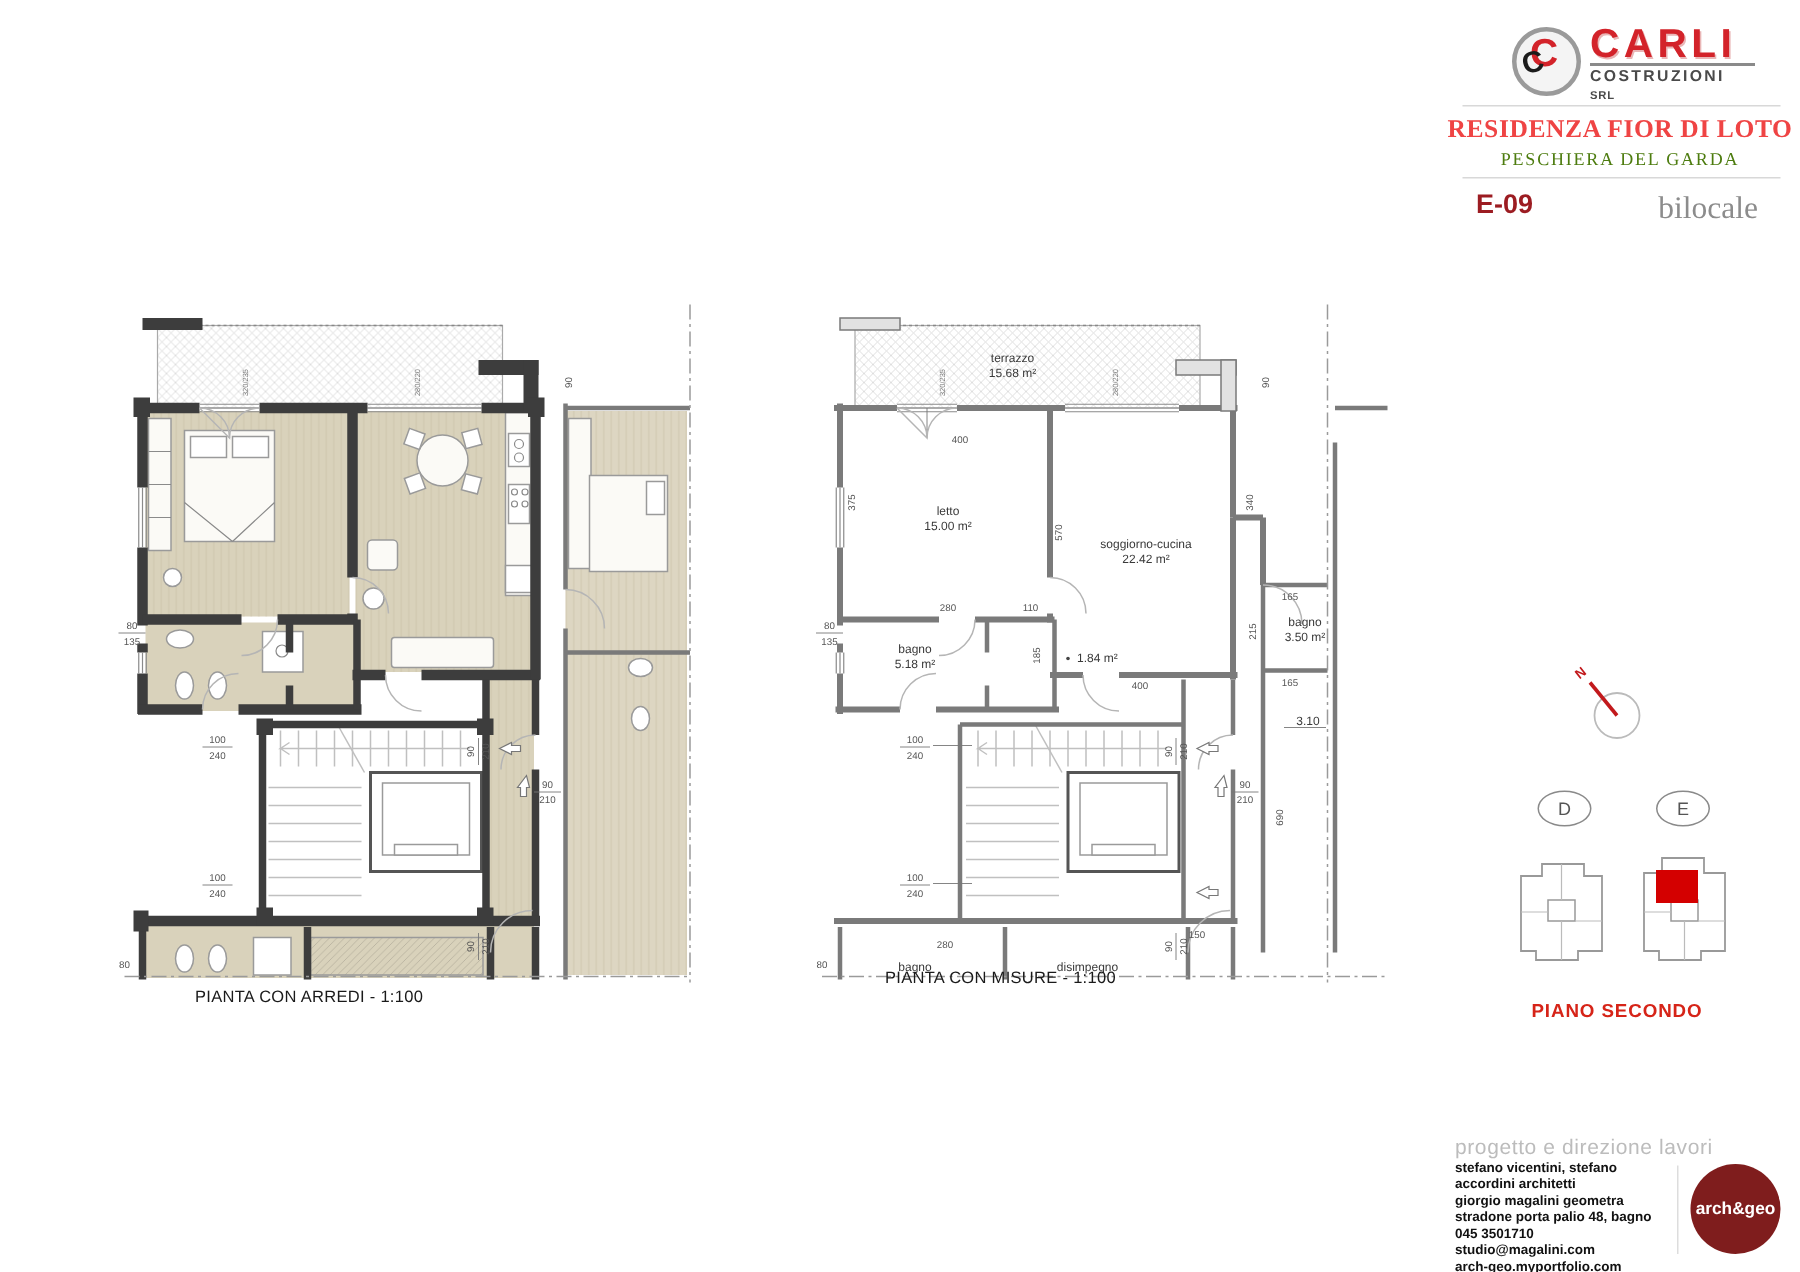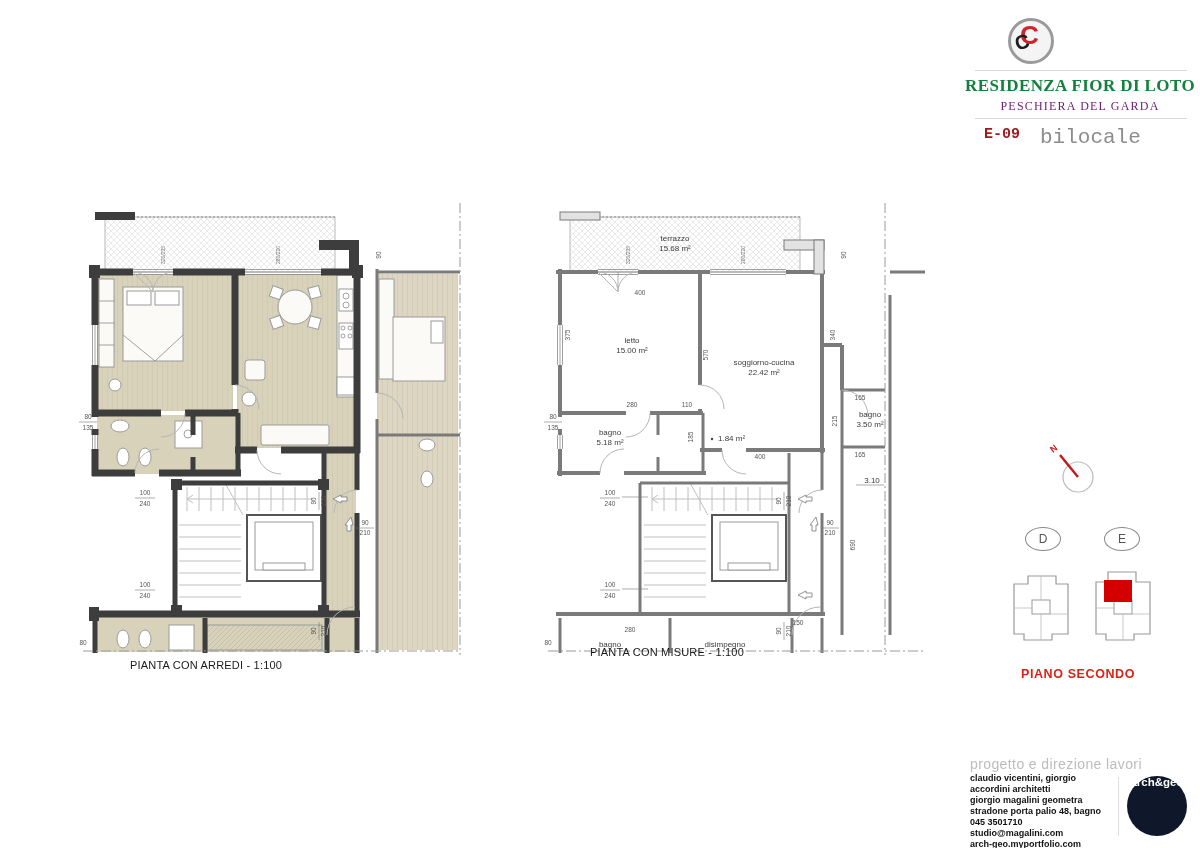--- a/index.html
+++ b/index.html
@@ -8,34 +8,34 @@
   
   .logo-row{left:1008px;top:16px;width:162px;height:48px;display:flex;align-items:flex-start;}
   .logo-mark{width:40px;height:40px;border-radius:50%;border:3px solid #9a9a9a;background:#f4f4f4;position:relative;flex:none;margin-top:2px;}
   .logo-mark .c-red{position:absolute;left:9px;top:-1px;color:#d3232a;font-weight:bold;font-size:26px;font-family:"Liberation Sans",sans-serif;}
   .logo-mark .c-black{position:absolute;left:4px;top:10px;color:#1c1c1c;font-weight:bold;font-size:20px;transform:rotate(-14deg);}
   .logo-text{margin-left:6px;}
   .brand{color:#d3232a;font-weight:bold;font-size:27px;letter-spacing:3px;line-height:26px;text-shadow:1px 1px 0 #e9b6b6;}
   .brand-sub{color:#4a4a4a;font-weight:bold;font-size:10.5px;letter-spacing:1.6px;border-top:2px solid #8a8a8a;padding-top:1px;}
   .brand-sub .srl{font-size:7.5px;letter-spacing:0.5px;}
   .hdiv{height:1px;background:#d8d8d8;left:975px;width:212px;}
-  .proj-title{left:960px;top:76px;width:240px;text-align:center;color:#15803d;font-family:"Liberation Serif",serif;font-weight:bold;font-size:17px;letter-spacing:0.4px;}
-  .proj-loc{left:960px;top:99px;width:240px;text-align:center;color:#701a75;font-family:"Liberation Serif",serif;font-size:12px;letter-spacing:1.2px;}
-  .unit-code{left:984px;top:126px;color:#9c1c22;font-family:Liberation Mono, monospace;font-weight:bold;font-size:15px;}
-  .unit-type{left:1040px;top:126px;width:132px;color:#8c8c8c;font-family:Liberation Mono, monospace;font-size:21px;}
+  .proj-title{left:960px;top:76px;width:240px;text-align:center;color:#ef4444;font-family:"Liberation Serif",serif;font-weight:bold;font-size:17px;letter-spacing:0.4px;}
+  .proj-loc{left:960px;top:99px;width:240px;text-align:center;color:#4d7c0f;font-family:"Liberation Serif",serif;font-size:12px;letter-spacing:1.2px;}
+  .unit-code{left:984px;top:126px;color:#9c1c22;font-family:Liberation Sans, sans-serif;font-weight:bold;font-size:18px;}
+  .unit-type{left:1040px;top:126px;width:132px;text-align:right;color:#8c8c8c;font-family:Liberation Serif, serif;font-size:21px;}
   
   .caption{width:220px;text-align:left;font-size:11px;color:#1a1a1a;letter-spacing:0.2px;}
   
   .oval{width:34px;height:22px;border:1.2px solid #8a8a8a;border-radius:50%;display:flex;align-items:center;justify-content:center;color:#555;font-size:12px;}
   .floor-label{left:998px;top:667px;width:160px;text-align:center;color:#d62418;font-weight:bold;font-size:12.5px;letter-spacing:0.6px;}
   
   .foot-section{left:970px;top:756px;color:#bcbcbc;font-size:14px;letter-spacing:0.4px;}
   .foot-lines{left:970px;top:773px;width:145px;color:#111;font-size:9px;font-weight:bold;line-height:11px;}
   .vdiv{left:1118px;top:777px;width:1px;height:59px;background:#dddddd;}
-  .studio-circle{left:1127px;top:776px;width:60px;height:60px;border-radius:50%;background:#0f172a;display:flex;align-items:flex-start;justify-content:center;color:#fff;font-weight:bold;font-size:11.5px;}
+  .studio-circle{left:1127px;top:776px;width:60px;height:60px;border-radius:50%;background:#7f1d1d;display:flex;align-items:center;justify-content:center;color:#fff;font-weight:bold;font-size:11.5px;}
   
   svg text{font-family:"Liberation Sans",sans-serif;}
   .room{font-size:8px;fill:#3a3a3a;}
   .roomc{font-size:8px;fill:#3a3a3a;text-anchor:middle;}
   .dim{font-size:6.5px;fill:#555;text-anchor:middle;}
   .dimt{font-size:5px;fill:#777;text-anchor:middle;}
   .dimline{stroke:#777;stroke-width:0.6;}
   .wallsA{stroke:#3d3d3d;stroke-width:7;fill:none;}
   .wallsA2{stroke:#3d3d3d;stroke-width:5;fill:none;}
   .wallsM{stroke:#7a7a7a;stroke-width:4;fill:none;}
@@ -48,20 +48,27 @@
   .dashdot{stroke:#9a9a9a;stroke-width:1;fill:none;stroke-dasharray:10 3 2 3;}
   .arrowg{fill:#ffffff;stroke:#777;stroke-width:0.8;}
 </style>
 </head>
 <body>
 
 <div class="abs logo-row">
   <div class="logo-mark">
     <span class="c-red">C</span>
     <span class="c-black">C</span>
+  </div>
+  <div class="logo-text">
+    <div class="brand">CARLI</div>
+    <div class="brand-sub">
+      <span>COSTRUZIONI</span>
+      <span class="srl">SRL</span>
+    </div>
   </div>
 </div>
 <div class="abs hdiv" style="top:70px"></div>
 <div class="abs proj-title">RESIDENZA FIOR DI LOTO</div>
 <div class="abs proj-loc">PESCHIERA DEL GARDA</div>
 <div class="abs hdiv" style="top:118px"></div>
 <div class="abs unit-code">E-09</div>
 <div class="abs unit-type">bilocale</div>
 
 <svg class="abs" style="left:75px;top:195px" width="390" height="465" viewBox="0 0 390 465">
@@ -414,21 +421,21 @@
   <path d="M6,16 H18 V6 H46 V16 H60 V68 H44 V74 H16 V68 H6 Z" fill="#ffffff" stroke="#999" stroke-width="1.2"></path>
   <rect x="24" y="34" width="18" height="14" fill="#ffffff" stroke="#999" stroke-width="1"></rect>
   <rect x="14" y="14" width="28" height="22" fill="#d40000"></rect>
   <path d="M6,42 H24 M42,48 H60 M33,48 V74" stroke="#bbb" stroke-width="0.8" fill="none"></path>
 </svg>
 
 <div class="abs floor-label">PIANO SECONDO</div>
 
 <div class="abs foot-section">progetto e direzione lavori</div>
 <div class="abs foot-lines">
-  <div>claudio vicentini, giorgio accordini architetti</div>
+  <div>stefano vicentini, stefano accordini architetti</div>
   <div>giorgio magalini geometra</div>
   <div>stradone porta palio 48, bagno</div>
   <div>045 3501710</div>
   <div>studio@magalini.com</div>
   <div>arch-geo.myportfolio.com</div>
 </div>
 <div class="abs vdiv"></div>
 <div class="abs studio-circle">
   <span>arch&amp;geo</span>
 </div>

